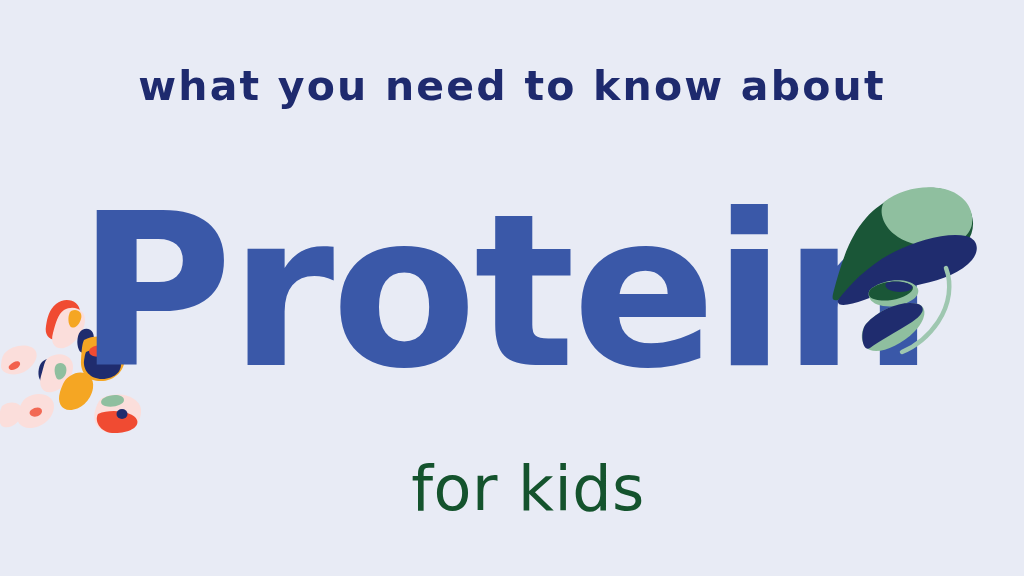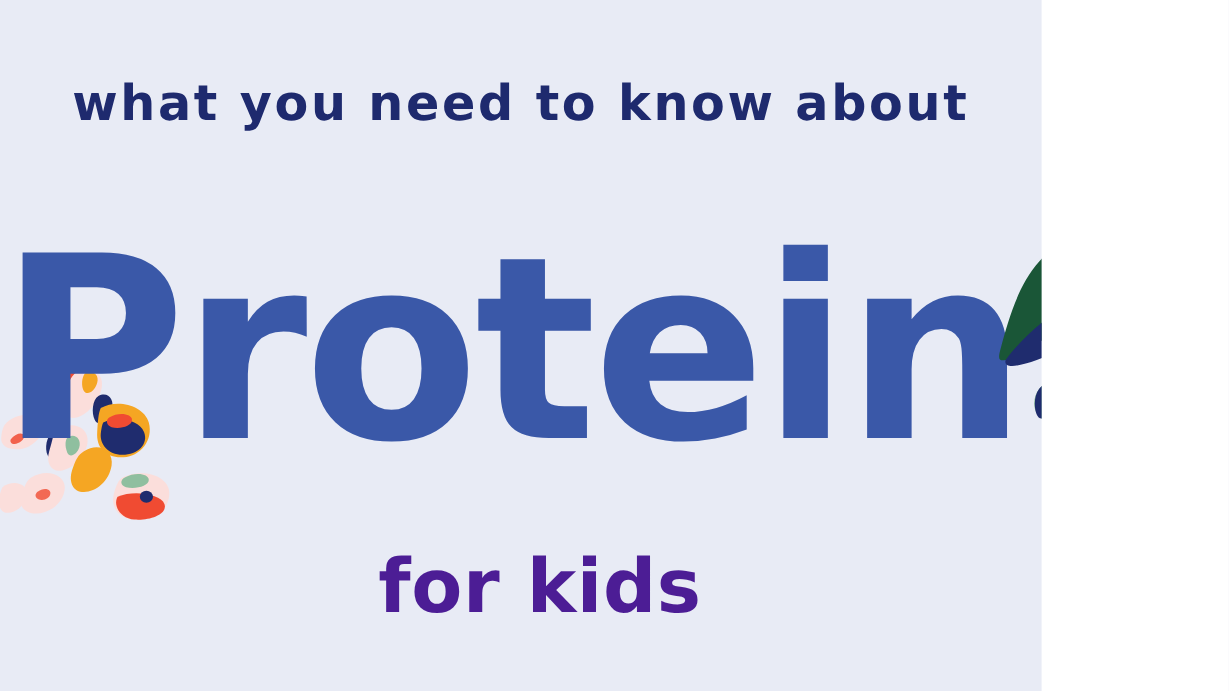--- a/index.html
+++ b/index.html
@@ -8,21 +8,21 @@
   }
   body {
     width: 1024px;
     height: 576px;
     overflow: hidden;
     font-family: "Liberation Sans", sans-serif;
   }
 
   #graphic {
     position: relative;
-    width: 868px;
+    width: 1024px;
     height: 576px;
     background: #e8ebf5;
     overflow: hidden;
   }
 
   
   .art-layer {
     position: absolute;
     pointer-events: none;
   }
@@ -79,23 +79,23 @@
     white-space: nowrap;
   }
 
   .subline {
     position: absolute;
     left: 0;
     right: 0;
     top: 458px;
     text-align: center;
     z-index: 2;
-    color: #4c1d95;
+    color: #14532d;
     font-family: "DejaVu Sans", "Liberation Sans", sans-serif;
-    font-weight: 700;
+    font-weight: 400;
     font-size: 62px;
     letter-spacing: 0.5px;
     line-height: 1;
     white-space: nowrap;
     margin-left: 32px;
   }
 </style>
 </head>
 <body>
 

